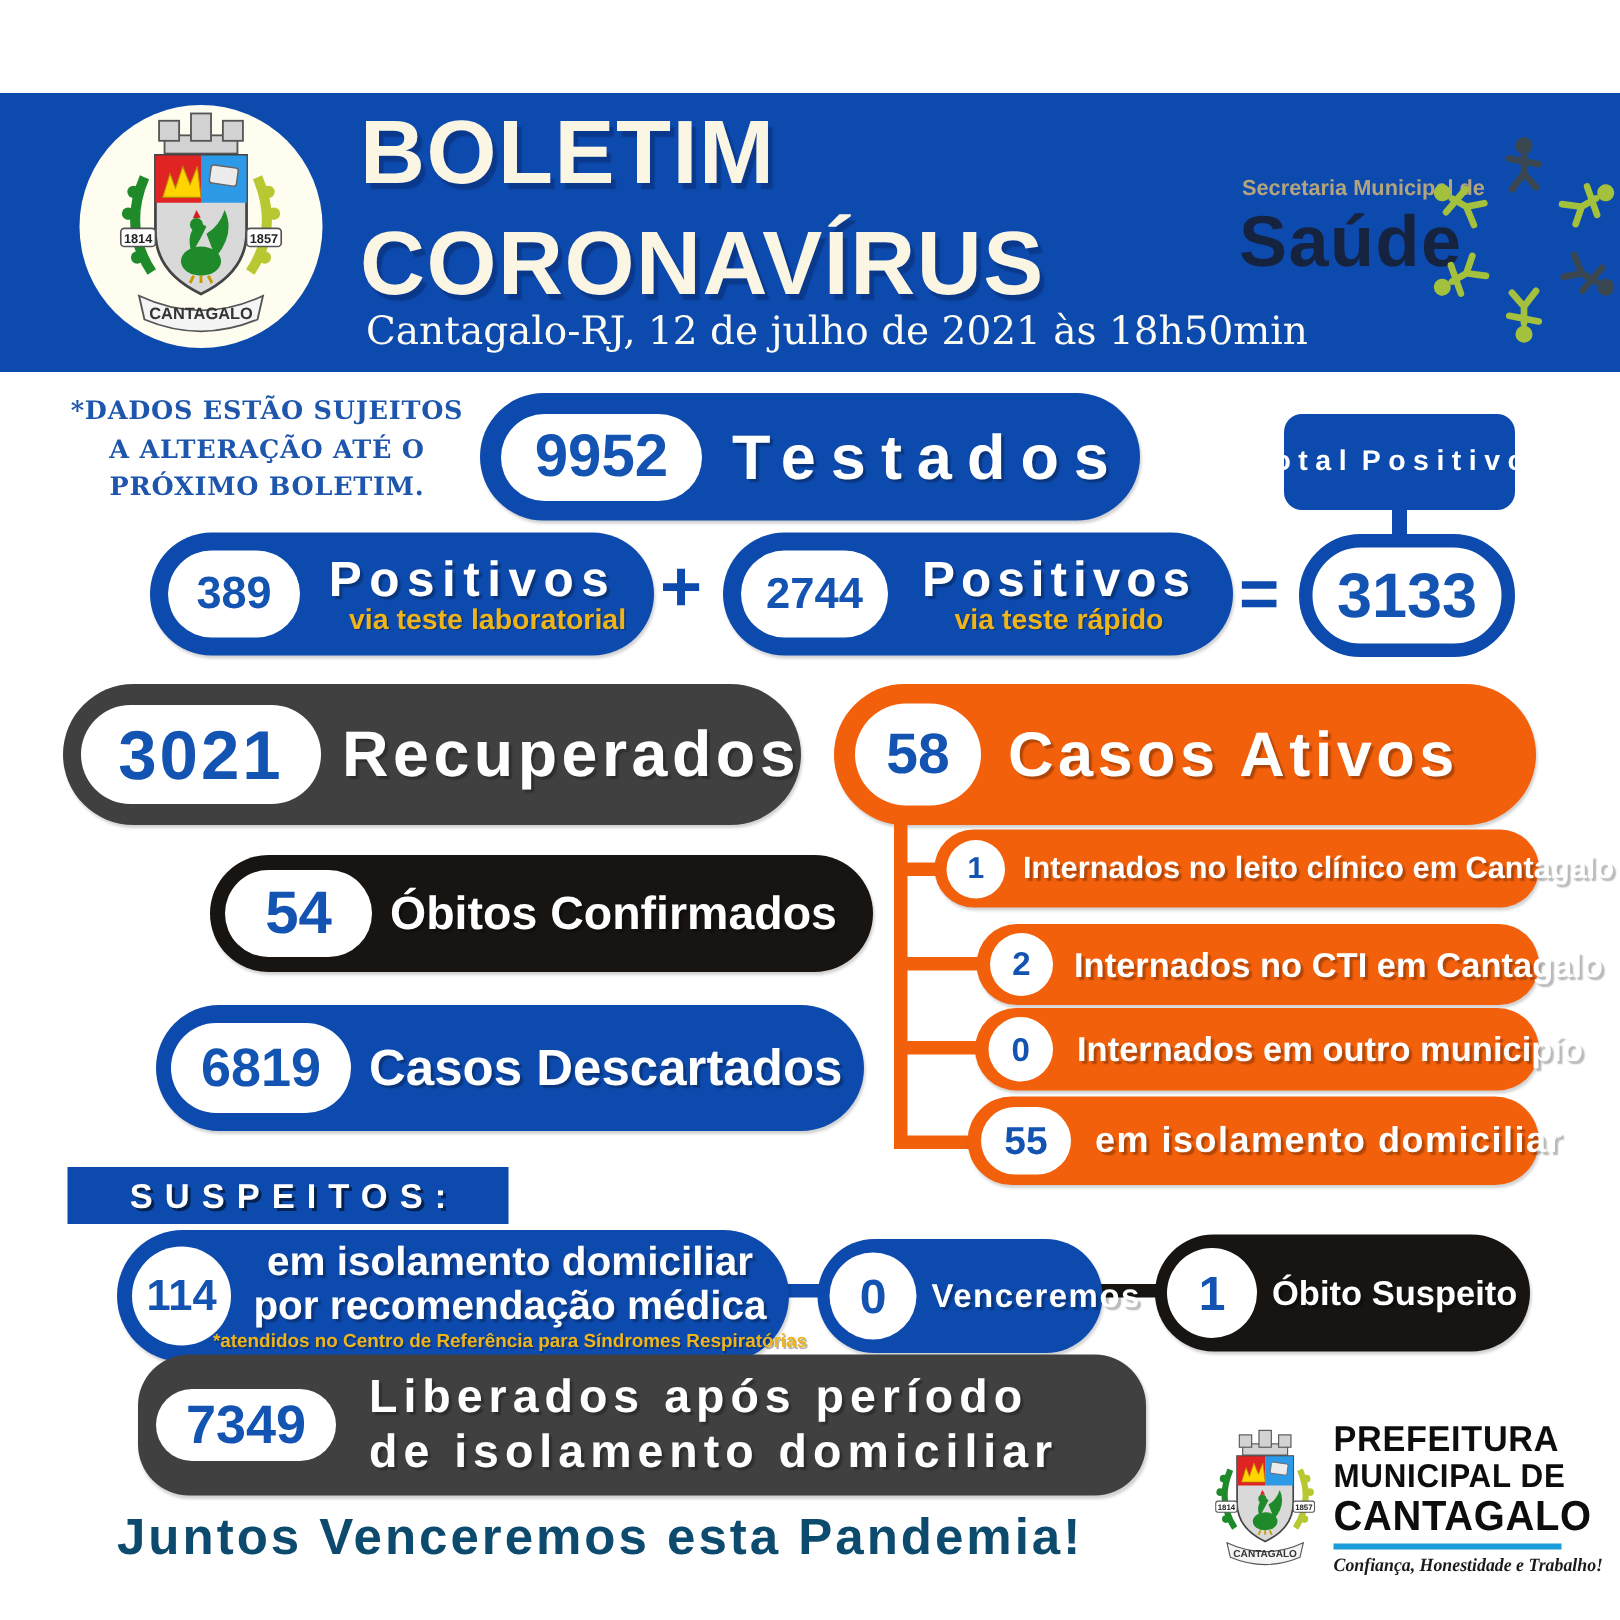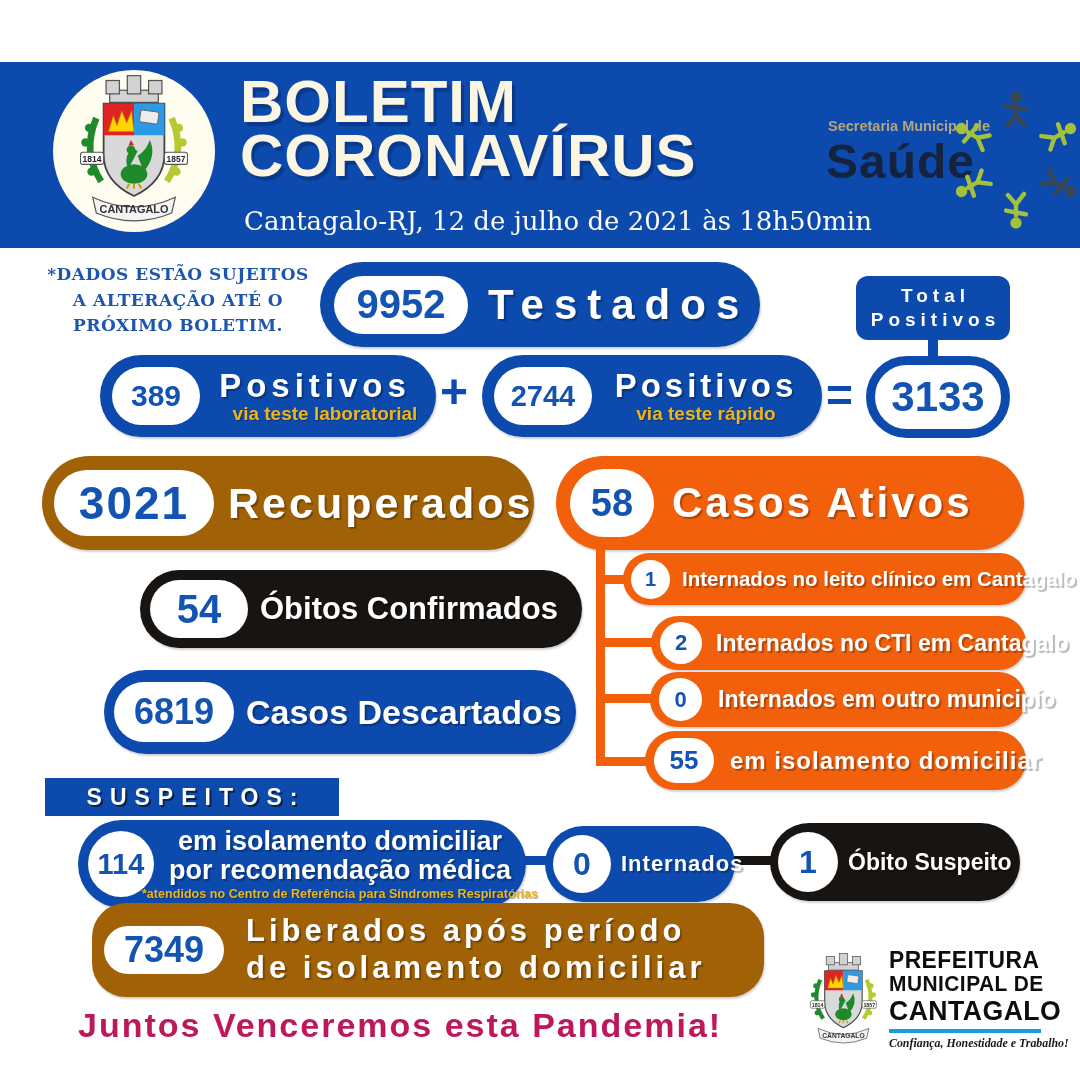--- a/index.html
+++ b/index.html
@@ -5,54 +5,54 @@
   html,body{margin:0;padding:0;background:#ffffff;}
   #canvas{position:relative;width:1080px;height:1080px;background:#ffffff;overflow:hidden;
           font-family:"Liberation Sans",sans-serif;}
 
   
   .band{position:absolute;left:0;top:62px;width:1080px;height:186px;background:#0d4aad;}
   .crest-circle{position:absolute;left:53px;top:70px;width:162px;height:162px;border-radius:50%;
                 background:#fffdf0;display:flex;align-items:center;justify-content:center;}
   .title{position:absolute;left:240px;color:#fbf5e4;font-weight:800;font-size:60px;line-height:60px;
          letter-spacing:1px;text-shadow:3px 4px 1px rgba(5,25,80,.35);white-space:nowrap;}
-  .t1{top:72px;} .t2{top:126px;}
+  .t1{top:72px;} .t2{top:146px;}
   .subtitle{position:absolute;left:244px;top:206px;width:556px;text-align:center;color:#fdfcf3;
             font-family:"DejaVu Serif","Liberation Serif",serif;font-size:26px;white-space:nowrap;}
   .sec-small{position:absolute;left:828px;top:118px;color:#b3a480;font-size:14.5px;font-weight:bold;white-space:nowrap;}
   .sec-big{position:absolute;left:826px;top:134px;color:#15233f;font-size:48px;font-weight:800;letter-spacing:1px;}
   .people{position:absolute;left:942px;top:86px;}
 
   
   .pill{position:absolute;display:flex;align-items:center;border-radius:999px;box-shadow:1px 2px 2px rgba(0,0,0,.18);}
-  .blue{background:#0d4aad;} .green{background:#a16207;} .orange{background:#f3600b;} .dark{background:#171412;}
+  .blue{background:#0d4aad;} .green{background:#404040;} .orange{background:#f3600b;} .dark{background:#171412;}
   .badge{background:#ffffff;border-radius:999px;display:flex;align-items:center;justify-content:center;
          font-weight:800;color:#1353b2;flex:none;}
   .plabel{color:#ffffff;font-weight:800;text-shadow:2px 2px 1px rgba(0,0,0,.28);white-space:nowrap;}
   .col{display:flex;flex-direction:column;align-items:center;}
   .sub-yellow{color:#eeb41a;font-weight:bold;text-shadow:1px 1px 0 rgba(0,0,0,.3);white-space:nowrap;}
   .line{position:absolute;}
   .op{position:absolute;color:#0d4aad;font-weight:800;}
 
   .note{position:absolute;left:36px;top:262px;width:284px;text-align:center;color:#1d56ac;
         font-family:"DejaVu Serif","Liberation Serif",serif;font-weight:bold;font-size:17px;line-height:1.5;
         letter-spacing:.5px;}
 
   .totalbox{position:absolute;left:856px;top:276px;width:154px;height:64px;background:#0d4aad;border-radius:12px;
-            display:flex;flex-direction:column;align-items:center;justify-content:center;color:#fff;font-weight:800;
+            display:flex;flex-direction:row;align-items:center;justify-content:center;color:#fff;font-weight:800;
             font-size:19px;letter-spacing:5px;line-height:1.25;text-indent:5px;}
   .totalpill{position:absolute;left:866px;top:356px;width:126px;height:64px;background:#fff;border:9px solid #0d4aad;
              border-radius:42px;display:flex;align-items:center;justify-content:center;color:#1353b2;
              font-size:42px;font-weight:800;}
 
   .susp-bar{position:absolute;left:45px;top:778px;width:294px;height:38px;background:#0d4aad;display:flex;
             align-items:center;justify-content:center;color:#fff;font-weight:800;font-size:23px;letter-spacing:8px;
             text-indent:8px;text-shadow:2px 2px 0 rgba(0,0,0,.55);}
 
-  .slogan{position:absolute;left:78px;top:1006px;color:#be185d;font-size:34px;font-weight:bold;letter-spacing:2px;white-space:nowrap;}
+  .slogan{position:absolute;left:78px;top:1006px;color:#0c4a6e;font-size:34px;font-weight:bold;letter-spacing:2px;white-space:nowrap;}
 
   .pref{position:absolute;left:806px;top:938px;width:272px;height:140px;display:flex;align-items:flex-start;}
   .pref-text{margin-left:8px;margin-top:10px;transform:scaleX(.95);transform-origin:left top;}
   .pref-l1{font-size:24px;font-weight:800;color:#0d0d0d;line-height:1.02;letter-spacing:.5px;}
   .pref-l2{font-size:22px;font-weight:800;color:#0d0d0d;line-height:1.05;letter-spacing:.5px;}
   .pref-l3{font-size:28px;font-weight:800;color:#0d0d0d;line-height:1.05;letter-spacing:.5px;}
   .pref-bar{width:160px;height:4px;background:#1b9bd7;margin:4px 0 3px 0;}
   .pref-motto{font-family:"Liberation Serif",serif;font-style:italic;font-weight:bold;font-size:12.5px;color:#1a1a1a;white-space:nowrap;}
 </style>
 </head>
@@ -235,21 +235,21 @@
     <div class="badge" style="margin-left:10px;width:66px;height:66px;font-size:29px;">114</div>
     <div class="col" style="margin-left:8px;width:356px;">
       <div class="plabel" style="font-size:27px;line-height:1.08;">em isolamento domiciliar</div>
       <div class="plabel" style="font-size:27px;line-height:1.08;">por recomendação médica</div>
       <div class="sub-yellow" style="font-size:12.6px;margin-top:2px;">*atendidos no Centro de Referência para Síndromes Respiratórias</div>
     </div>
   </div>
 
   <div class="pill blue" style="left:545px;top:826px;width:190px;height:76px;">
     <div class="badge" style="margin-left:8px;width:58px;height:58px;font-size:32px;">0</div>
-    <div class="plabel" style="margin-left:10px;font-size:22px;letter-spacing:1px;">Internados</div>
+    <div class="plabel" style="margin-left:10px;font-size:22px;letter-spacing:1px;">Venceremos</div>
   </div>
 
   <div class="pill dark" style="left:770px;top:823px;width:250px;height:78px;">
     <div class="badge" style="margin-left:8px;width:60px;height:60px;font-size:32px;">1</div>
     <div class="plabel" style="margin-left:10px;font-size:23px;">Óbito Suspeito</div>
   </div>
 
   <div class="pill green" style="left:92px;top:903px;width:672px;height:94px;border-radius:34px;">
     <div class="badge" style="margin-left:12px;width:120px;height:48px;font-size:36px;">7349</div>
     <div class="col" style="margin-left:22px;align-items:flex-start;">

